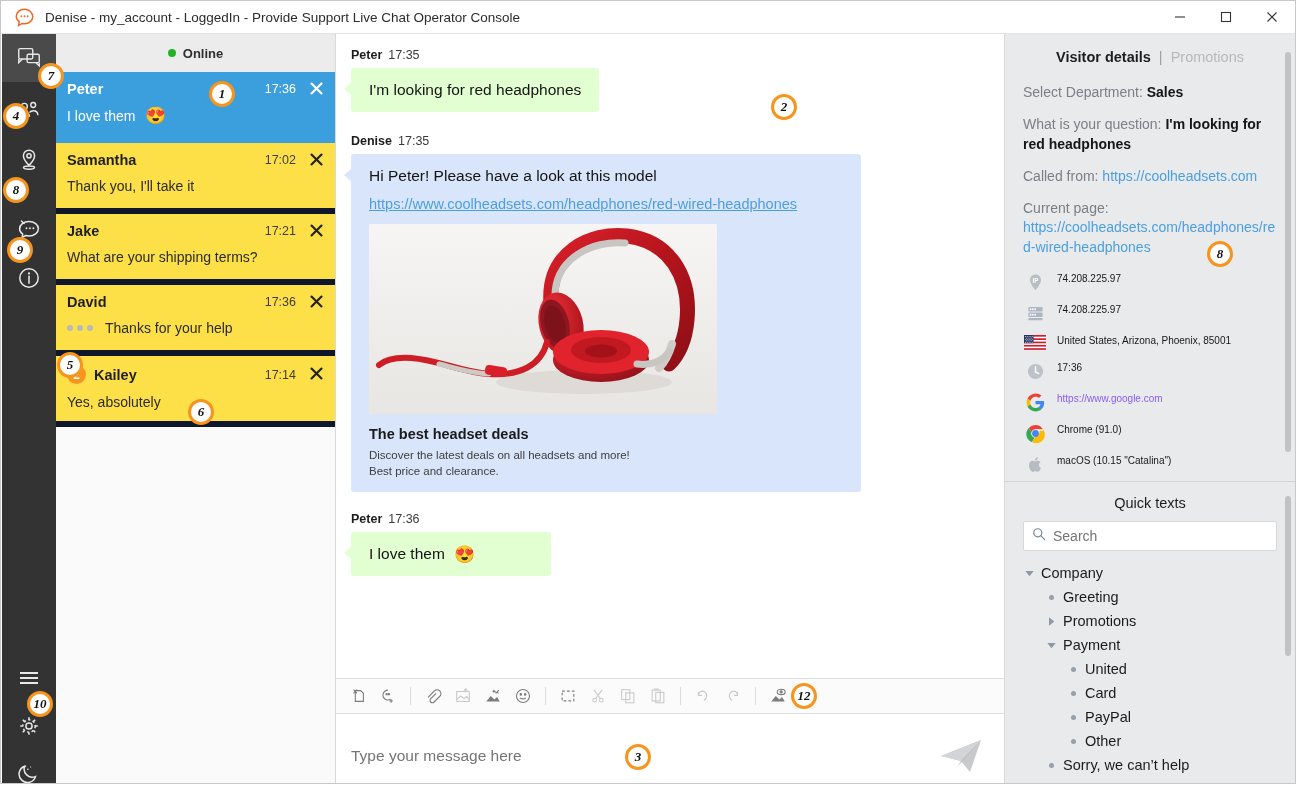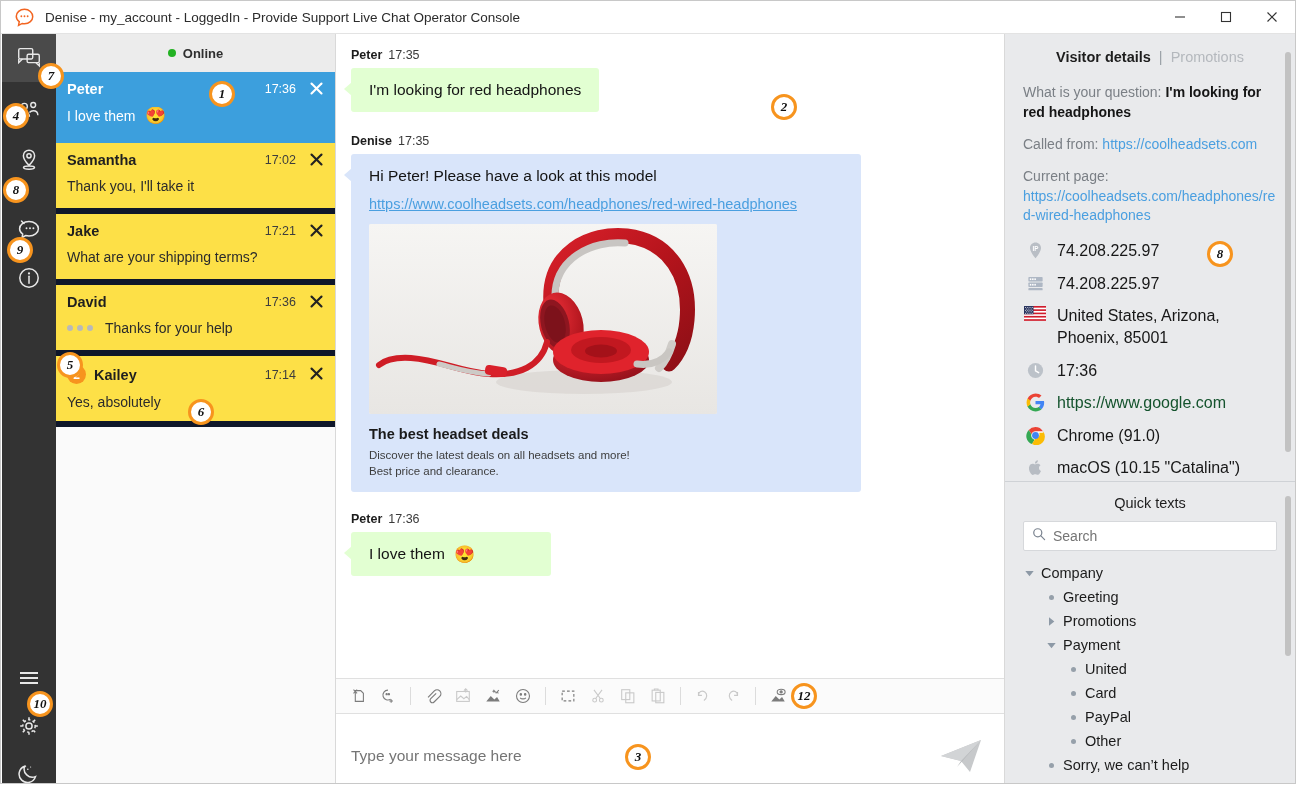--- a/index.html
+++ b/index.html
@@ -157,22 +157,22 @@
     font-size: 14.5px;
   }
   #vd-tab-active { font-weight: bold; color: #1d1d1d; }
   .vd-divider { color: #9aa0a6; margin: 0 8px; }
   #vd-tab-inactive { color: #b4b8bd; }
   .vd-row { font-size: 14px; color: #7a7f85; line-height: 1.42; margin-bottom: 12px; }
   .vd-row b { color: #151515; font-weight: bold; }
   .vd-row a, .vd-link { color: #4a9fe0; text-decoration: none; word-break: break-word; }
   .vd-info { display: flex; align-items: flex-start; margin-bottom: 11px; }
   .vd-ico { width: 24px; flex: none; display:flex; align-items:center; justify-content:center; margin-top:1px; margin-right: 10px;}
-  .vd-val { font-size: 16px; color: #171717; line-height: 1.35; }
-  .vd-val.link { color: #14532d; text-align: center; }
+  .vd-val { font-size: 10px; color: #171717; line-height: 1.35; }
+  .vd-val.link { color: #8b5cf6; text-align: center; }
 
   #quicktexts {
     position: absolute; left: 0; top: 447px; width: 290px; height: 317px;
     background: #e9eaec; border-top: 1px solid #cfd2d6; padding: 0 18px;
     overflow: hidden;
   }
   #qt-title { text-align: center; font-size: 14.5px; color: #1d1d1d; padding: 13px 0 10px; }
   #qt-search {
     height: 30px; background: #ffffff; border: 1px solid #d6d8db; border-radius: 2px;
     display: flex; align-items: center; padding: 0 8px;
@@ -575,20 +575,21 @@
 
   <div id="rightpanel">
 
     <div id="visitor-section">
       <div id="vd-tabs">
         <span id="vd-tab-active">Visitor details</span>
         <span class="vd-divider">|</span>
         <span id="vd-tab-inactive">Promotions</span>
       </div>
       <div id="vd-fields">
+          <div class="vd-row"><span>Select Department:</span> <b>Sales</b></div>
           <div class="vd-row"><span>What is your question:</span> <b>I'm looking for red headphones</b></div>
           <div class="vd-row"><span>Called from:</span> <a href="#" class="vd-link">https://coolheadsets.com</a></div>
           <div class="vd-row"><span>Current page:</span> <a href="#" class="vd-link">https://coolheadsets.com/headphones/red-wired-headphones</a></div>
         </div>
       <div id="vd-info" style="margin-top:14px;">
           <div class="vd-info">
             <span class="vd-ico">
               <svg width="19" height="19" viewBox="0 0 20 20">
                 <path d="M10 1.6c-3.2 0-5.8 2.6-5.8 5.8 0 4.3 5.8 10.8 5.8 10.8s5.8-6.5 5.8-10.8c0-3.2-2.6-5.8-5.8-5.8z" fill="#b9bec5"></path>
                 <text x="10" y="10.6" font-size="6.6" fill="#fff" text-anchor="middle" font-family="Liberation Sans, sans-serif" font-weight="bold">IP</text>

